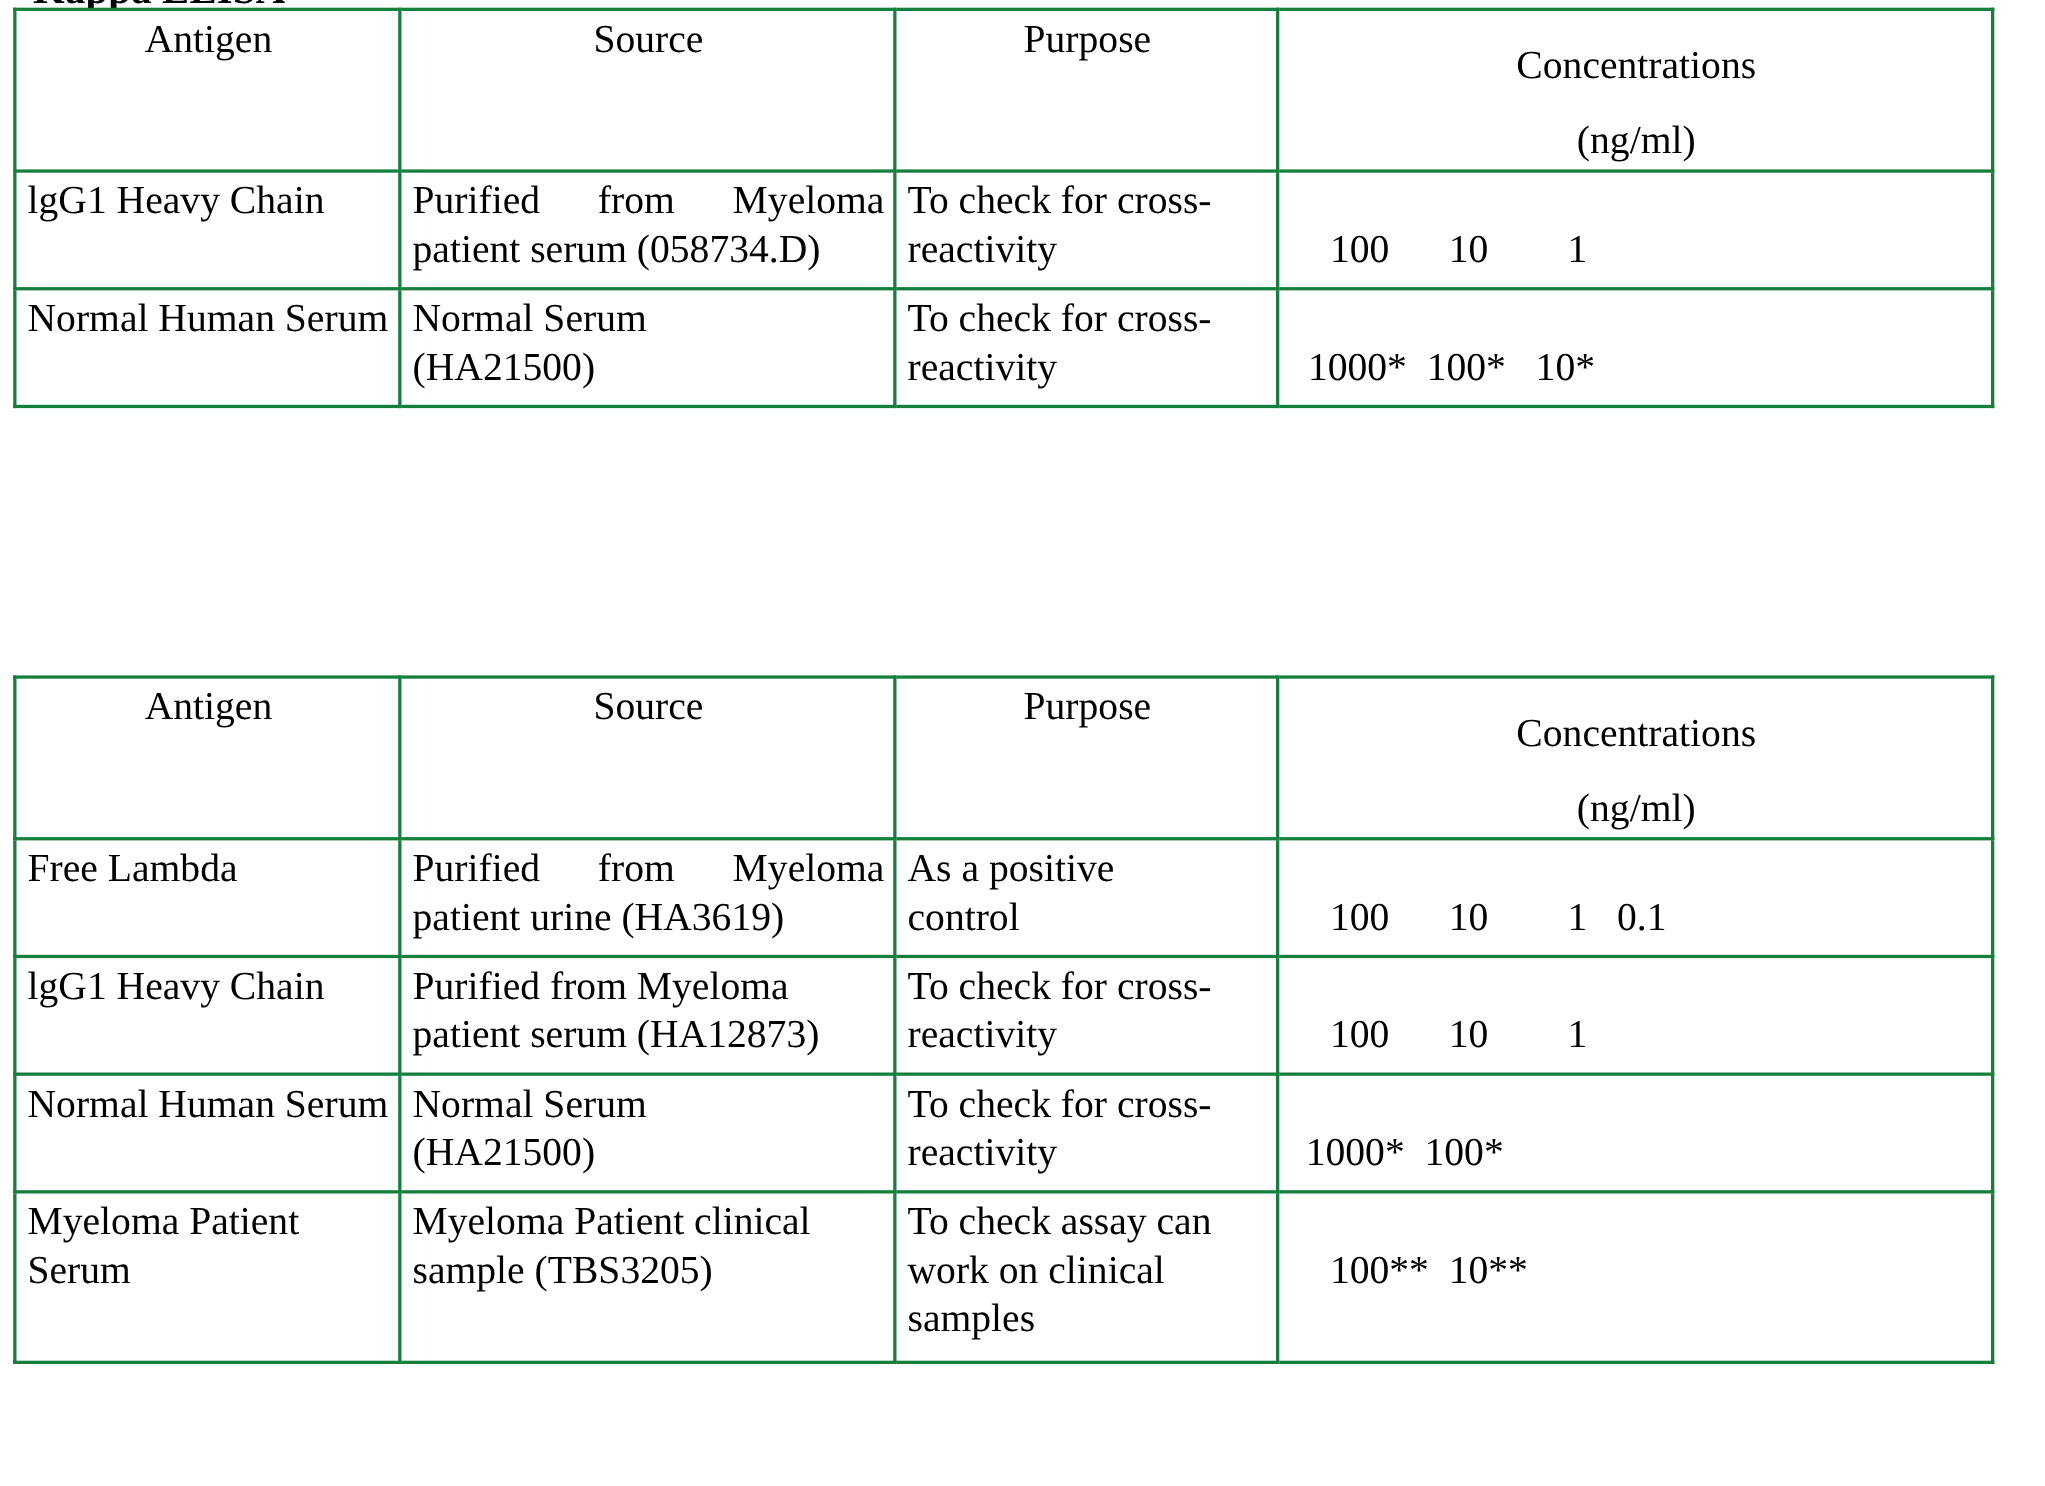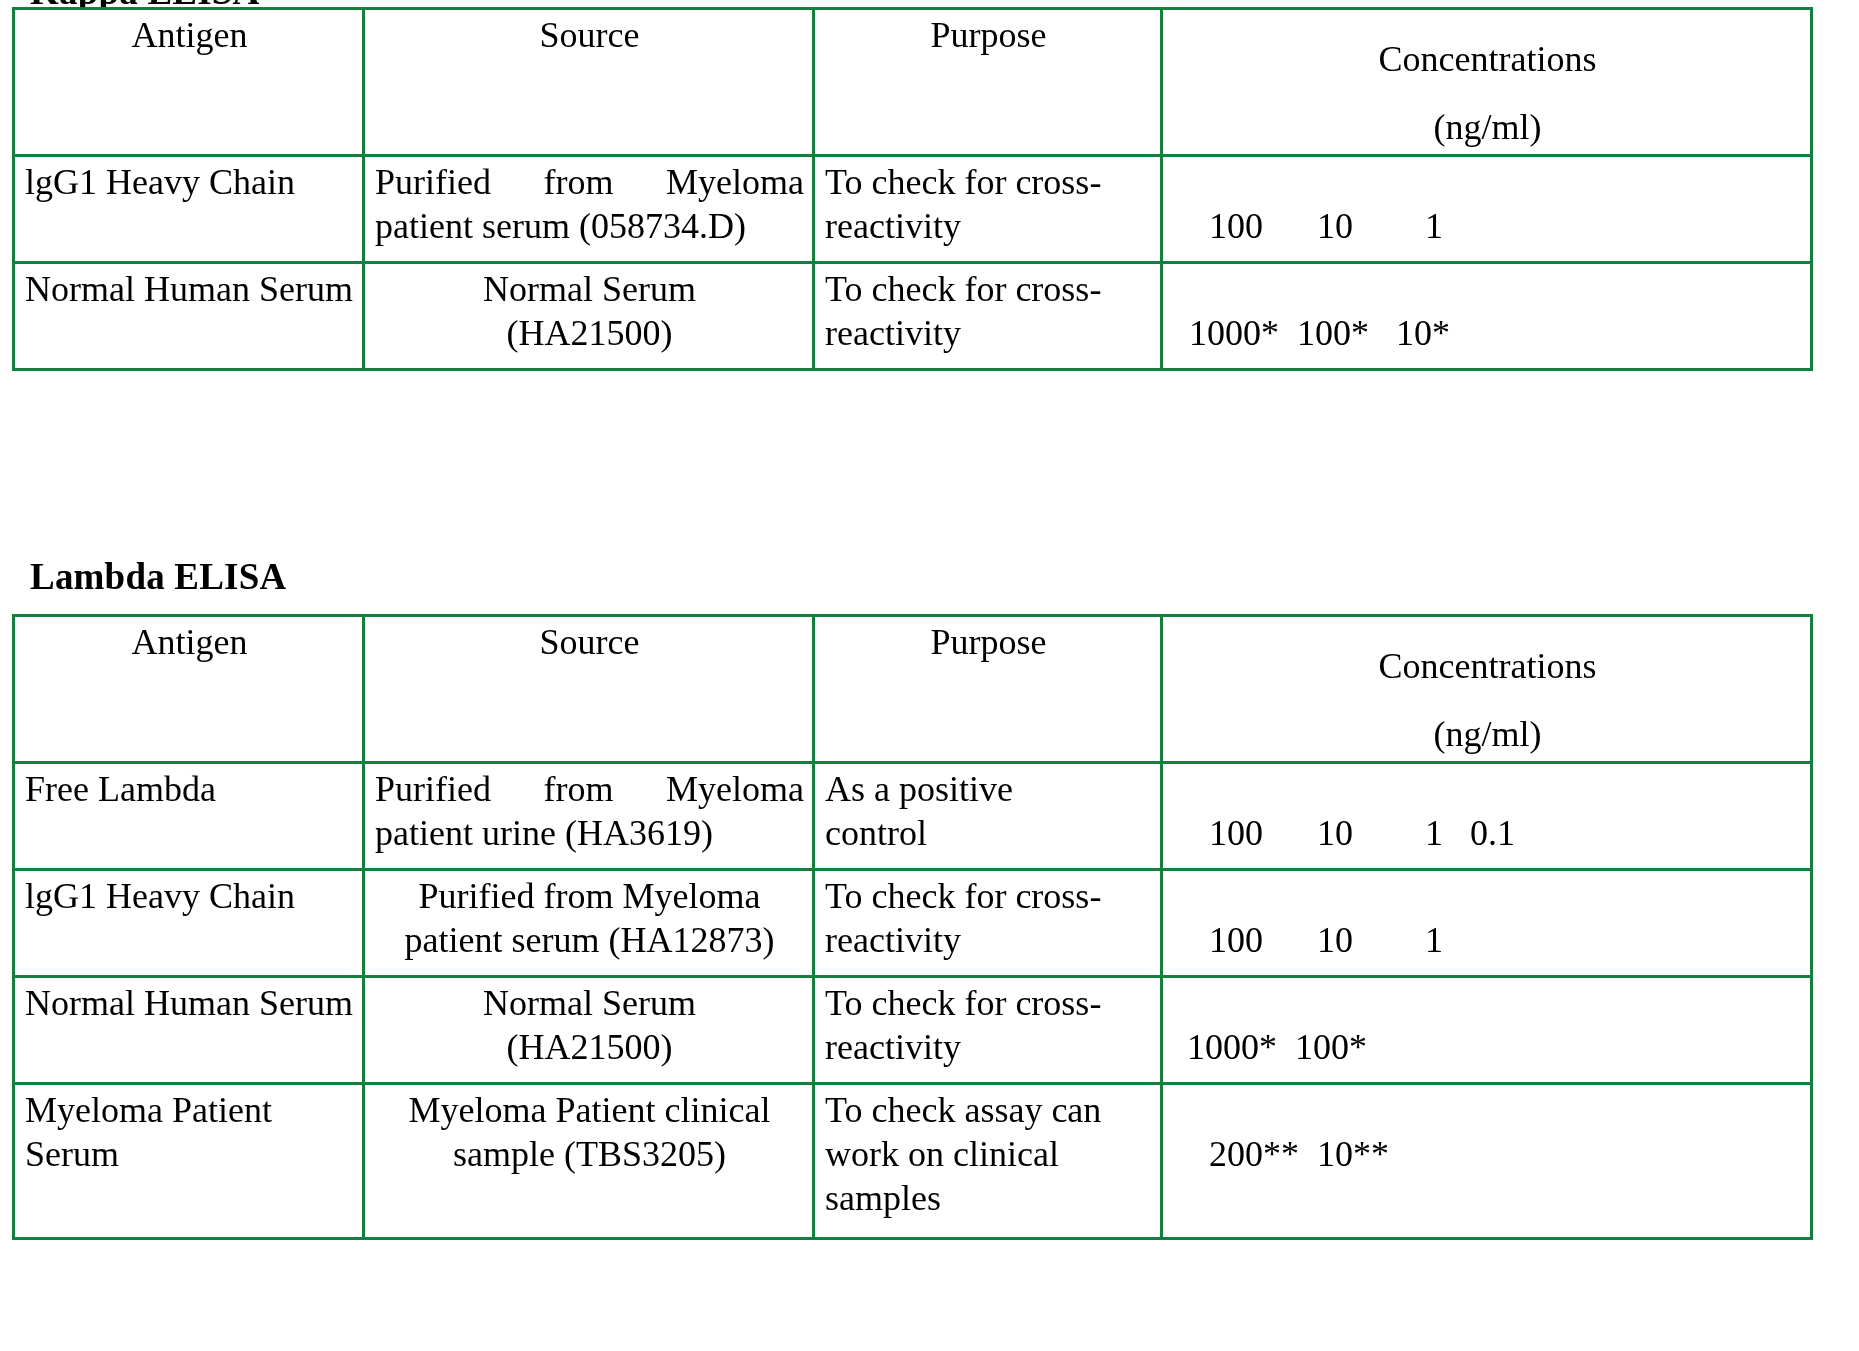--- a/index.html
+++ b/index.html
@@ -64,21 +64,21 @@
   .col-antigen  { width: 350px; }
   .col-source   { width: 450px; }
   .col-purpose  { width: 348px; }
   .col-conc     { width: 650px; }
 
   .justify-src {
     text-align: justify;
     text-align-last: justify;
     word-spacing: 0;
   }
-  .plain-src { text-align: center; }
+  .plain-src { text-align: left; }
 
   .hdr-cell { padding-top: 6px; }
   .hdr-sub { display: block; margin-top: 24px; }
 
   
   .conc-cell {
     position: relative;
     padding: 0;
     vertical-align: bottom;
   }
@@ -157,23 +157,20 @@
           <div>reactivity</div>
         </td>
         <td class="conc-cell">
           <span class="conc-spacer" style="height:44px"></span>
           <span class="conc-row" style="padding-left:16px">1000*  100*   10*</span>
         </td>
       </tr>
     </tbody>
   </table>
 
-  <div class="heading-lambda">
-    <div class="section-heading">Lambda ELISA</div>
-  </div>
 
   <table class="elisa" id="table-lambda">
     <colgroup>
       <col class="col-antigen">
         <col class="col-source">
         <col class="col-purpose">
         <col class="col-conc">
     </colgroup>
     <thead>
       <tr>
@@ -251,19 +248,19 @@
           <div>Myeloma Patient clinical</div>
           <div>sample (TBS3205)</div>
         </td>
         <td>
           <div>To check assay can</div>
           <div>work on clinical</div>
           <div>samples</div>
         </td>
         <td class="conc-cell">
           <span class="conc-spacer" style="height:44px"></span>
-          <span class="conc-row" style="padding-bottom:52px">200**  10**</span>
+          <span class="conc-row" style="padding-bottom:52px">100**  10**</span>
         </td>
       </tr>
     </tbody>
   </table>
 
 </div>
 
 </body></html>

